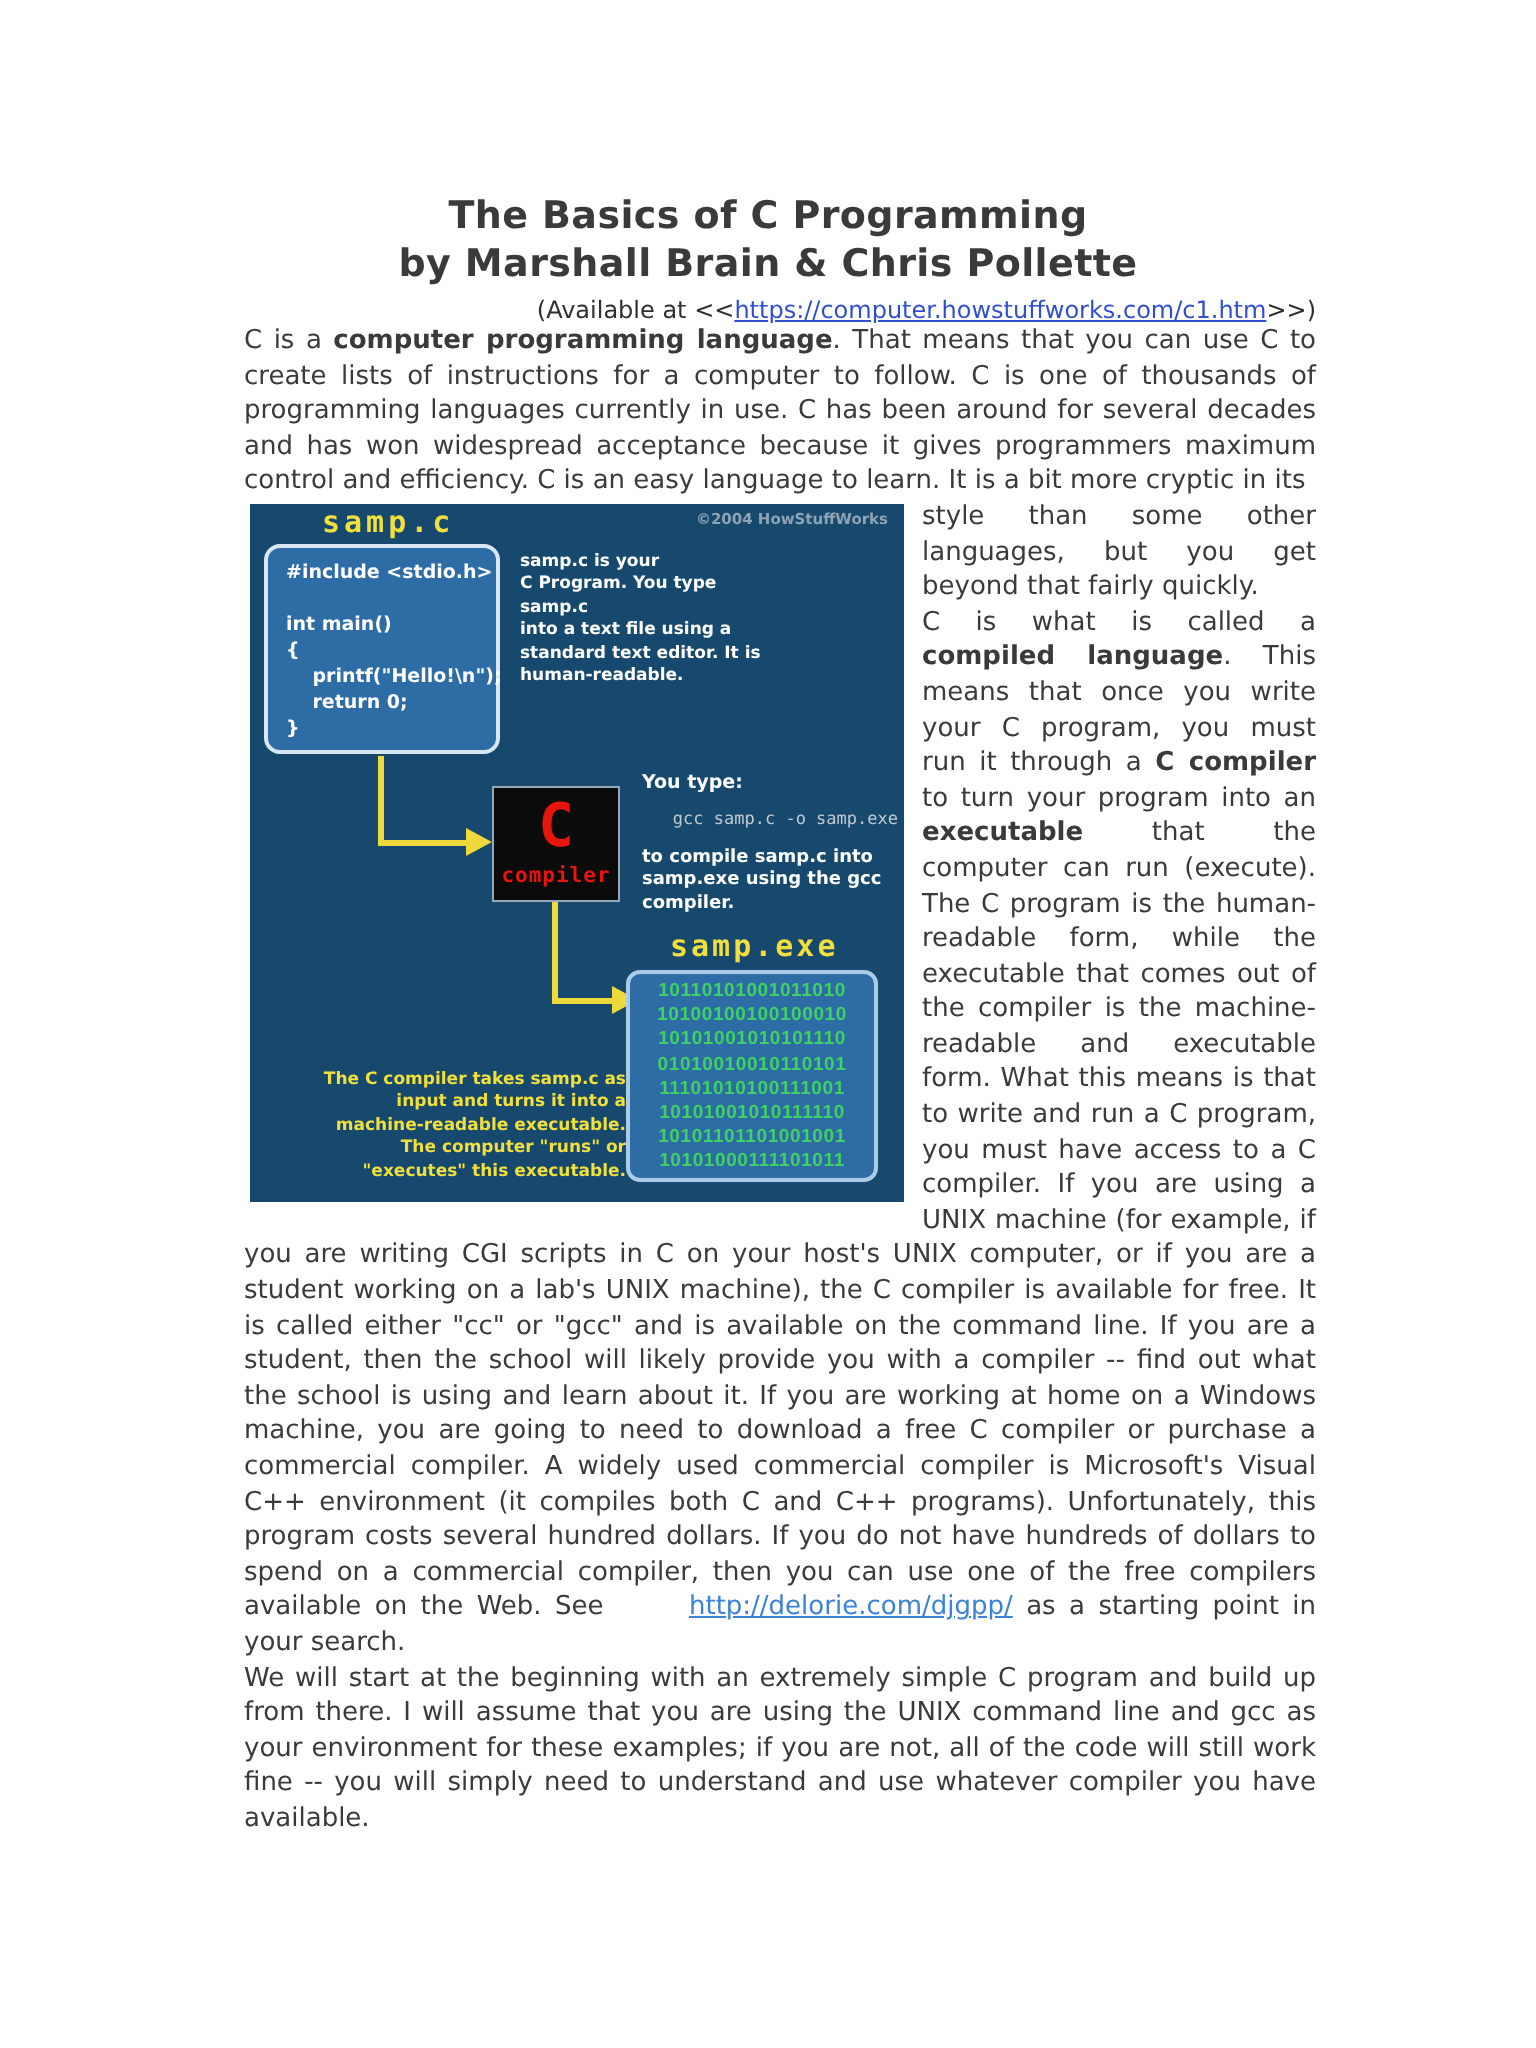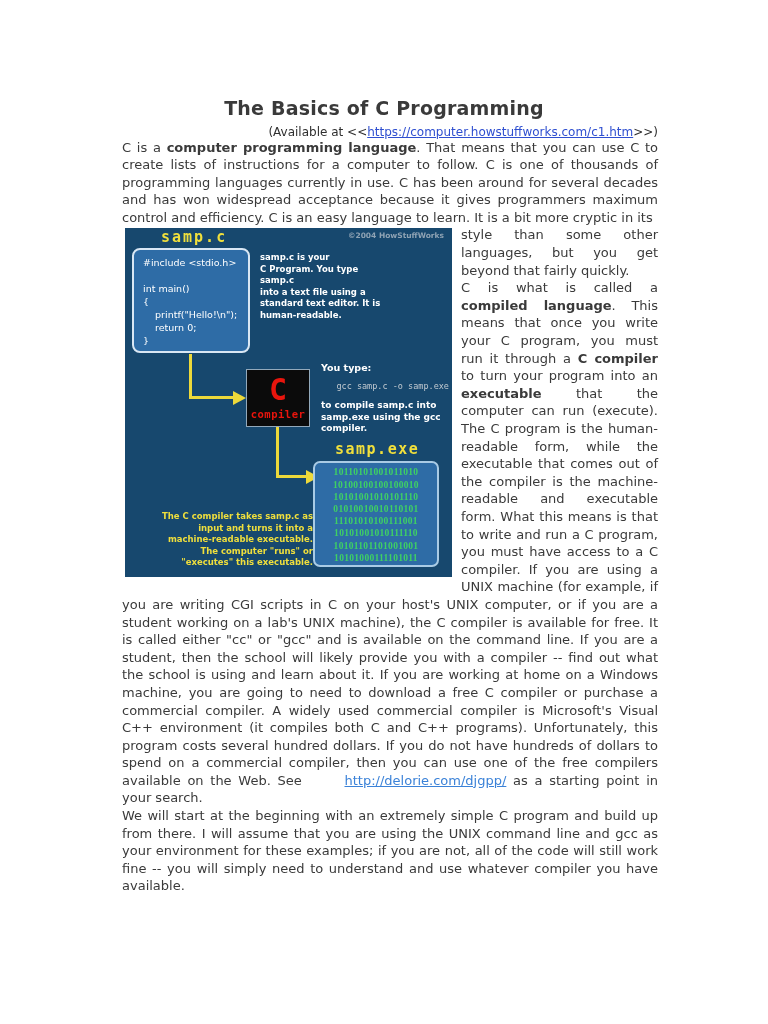--- a/index.html
+++ b/index.html
@@ -35,21 +35,21 @@
     font-family: "DejaVu Sans", sans-serif;
   }
   .lcd { font-family: "DejaVu Sans Mono", monospace; font-weight: bold; }
   .d-title { position: absolute; left: 36px; top: 0px; font-size: 15px; color: #F0DF3C; letter-spacing: 2px; }
   .d-copy { position: absolute; right: 8px; top: 3px; font-size: 7.5px; font-weight: bold; color: #8FA3B4; }
   .d-code {
     position: absolute; left: 7px; top: 20px; width: 118px; height: 105px;
     background: #2E6CA6; border: 2px solid #D9E7F4; border-radius: 8px;
     padding: 6px 0 0 9px;
     font-family: "DejaVu Sans", sans-serif;
-    font-size: 9.5px; line-height: 13px; color: #ffffff; white-space: pre;
+    font-size: 9.5px; line-height: 13px; color: #ffffff; white-space: pre; font-weight: bold;
   }
   .d-note-src {
     position: absolute; left: 135px; top: 24px; width: 130px;
     font-size: 8.5px; font-weight: bold; color: #ffffff;
     line-height: 11.5px; white-space: pre-line;
   }
   .arrow-seg { position: absolute; background: #EDD93B; }
   .a1v { left: 64px; top: 126px; width: 3px; height: 45px; }
   .a1h { left: 64px; top: 168px; width: 46px; height: 3px; }
   .a2v { left: 151px; top: 199px; width: 3px; height: 51px; }
@@ -67,35 +67,36 @@
   .d-youtype-head { font-size: 9.5px; font-weight: bold; color: #ffffff; }
   .d-youtype-cmd { font-family: "DejaVu Sans Mono", monospace; font-size: 8.5px; color: #C2CAD1; margin-top: 8px; text-align: right; }
   .d-youtype-desc { font-size: 9px; font-weight: bold; color: #ffffff; line-height: 11.5px; margin-top: 9px; white-space: pre-line; }
   .d-exe-title { position: absolute; left: 210px; top: 212px; font-size: 15px; color: #F0DF3C; letter-spacing: 1.5px; }
   .d-binary {
     position: absolute; left: 188px; top: 233px; width: 126px; height: 106px;
     background: #2E6CA6; border: 2px solid #A9CBE5; border-radius: 7px;
     padding-top: 3px; text-align: center;
   }
   .d-binary-row {
-    font-family: Liberation Serif, serif; font-weight: bold;
+    font-family: Liberation Sans, sans-serif; font-weight: bold;
     font-size: 9.5px; line-height: 12.2px; color: #3FD163; letter-spacing: 0.3px;
   }
   .d-caption {
     position: absolute; left: 22px; top: 283px; width: 166px;
     text-align: right; font-size: 8.5px; font-weight: bold; color: #F0DF3C;
     line-height: 11.5px; white-space: pre-line;
   }
 </style>
 </head>
 <body>
 
 <div class="doc">
 
   <div class="title-line">The Basics of C Programming</div>
+  <div class="title-line">by Marshall Brain &amp; Chris Pollette</div>
   <div class="availability"><span>(Available at &lt;&lt;</span><a class="link">https://computer.howstuffworks.com/c1.htm</a><span>&gt;&gt;)</span></div>
 
 
   <div class="para"><span>C is a </span><b>computer programming language</b><span>. That means that you can use C to create lists of instructions for a computer to follow. C is one of thousands of programming languages currently in use. C has been around for several decades and has won widespread acceptance because it gives programmers maximum control and efficiency. C is an easy language to learn. It is a bit more cryptic in its</span></div>
 
   <div class="diagram">
     <div class="d-title lcd">samp.c</div>
     <div class="d-copy">©2004 HowStuffWorks</div>
     <pre class="d-code">#include &lt;stdio.h&gt;
 

